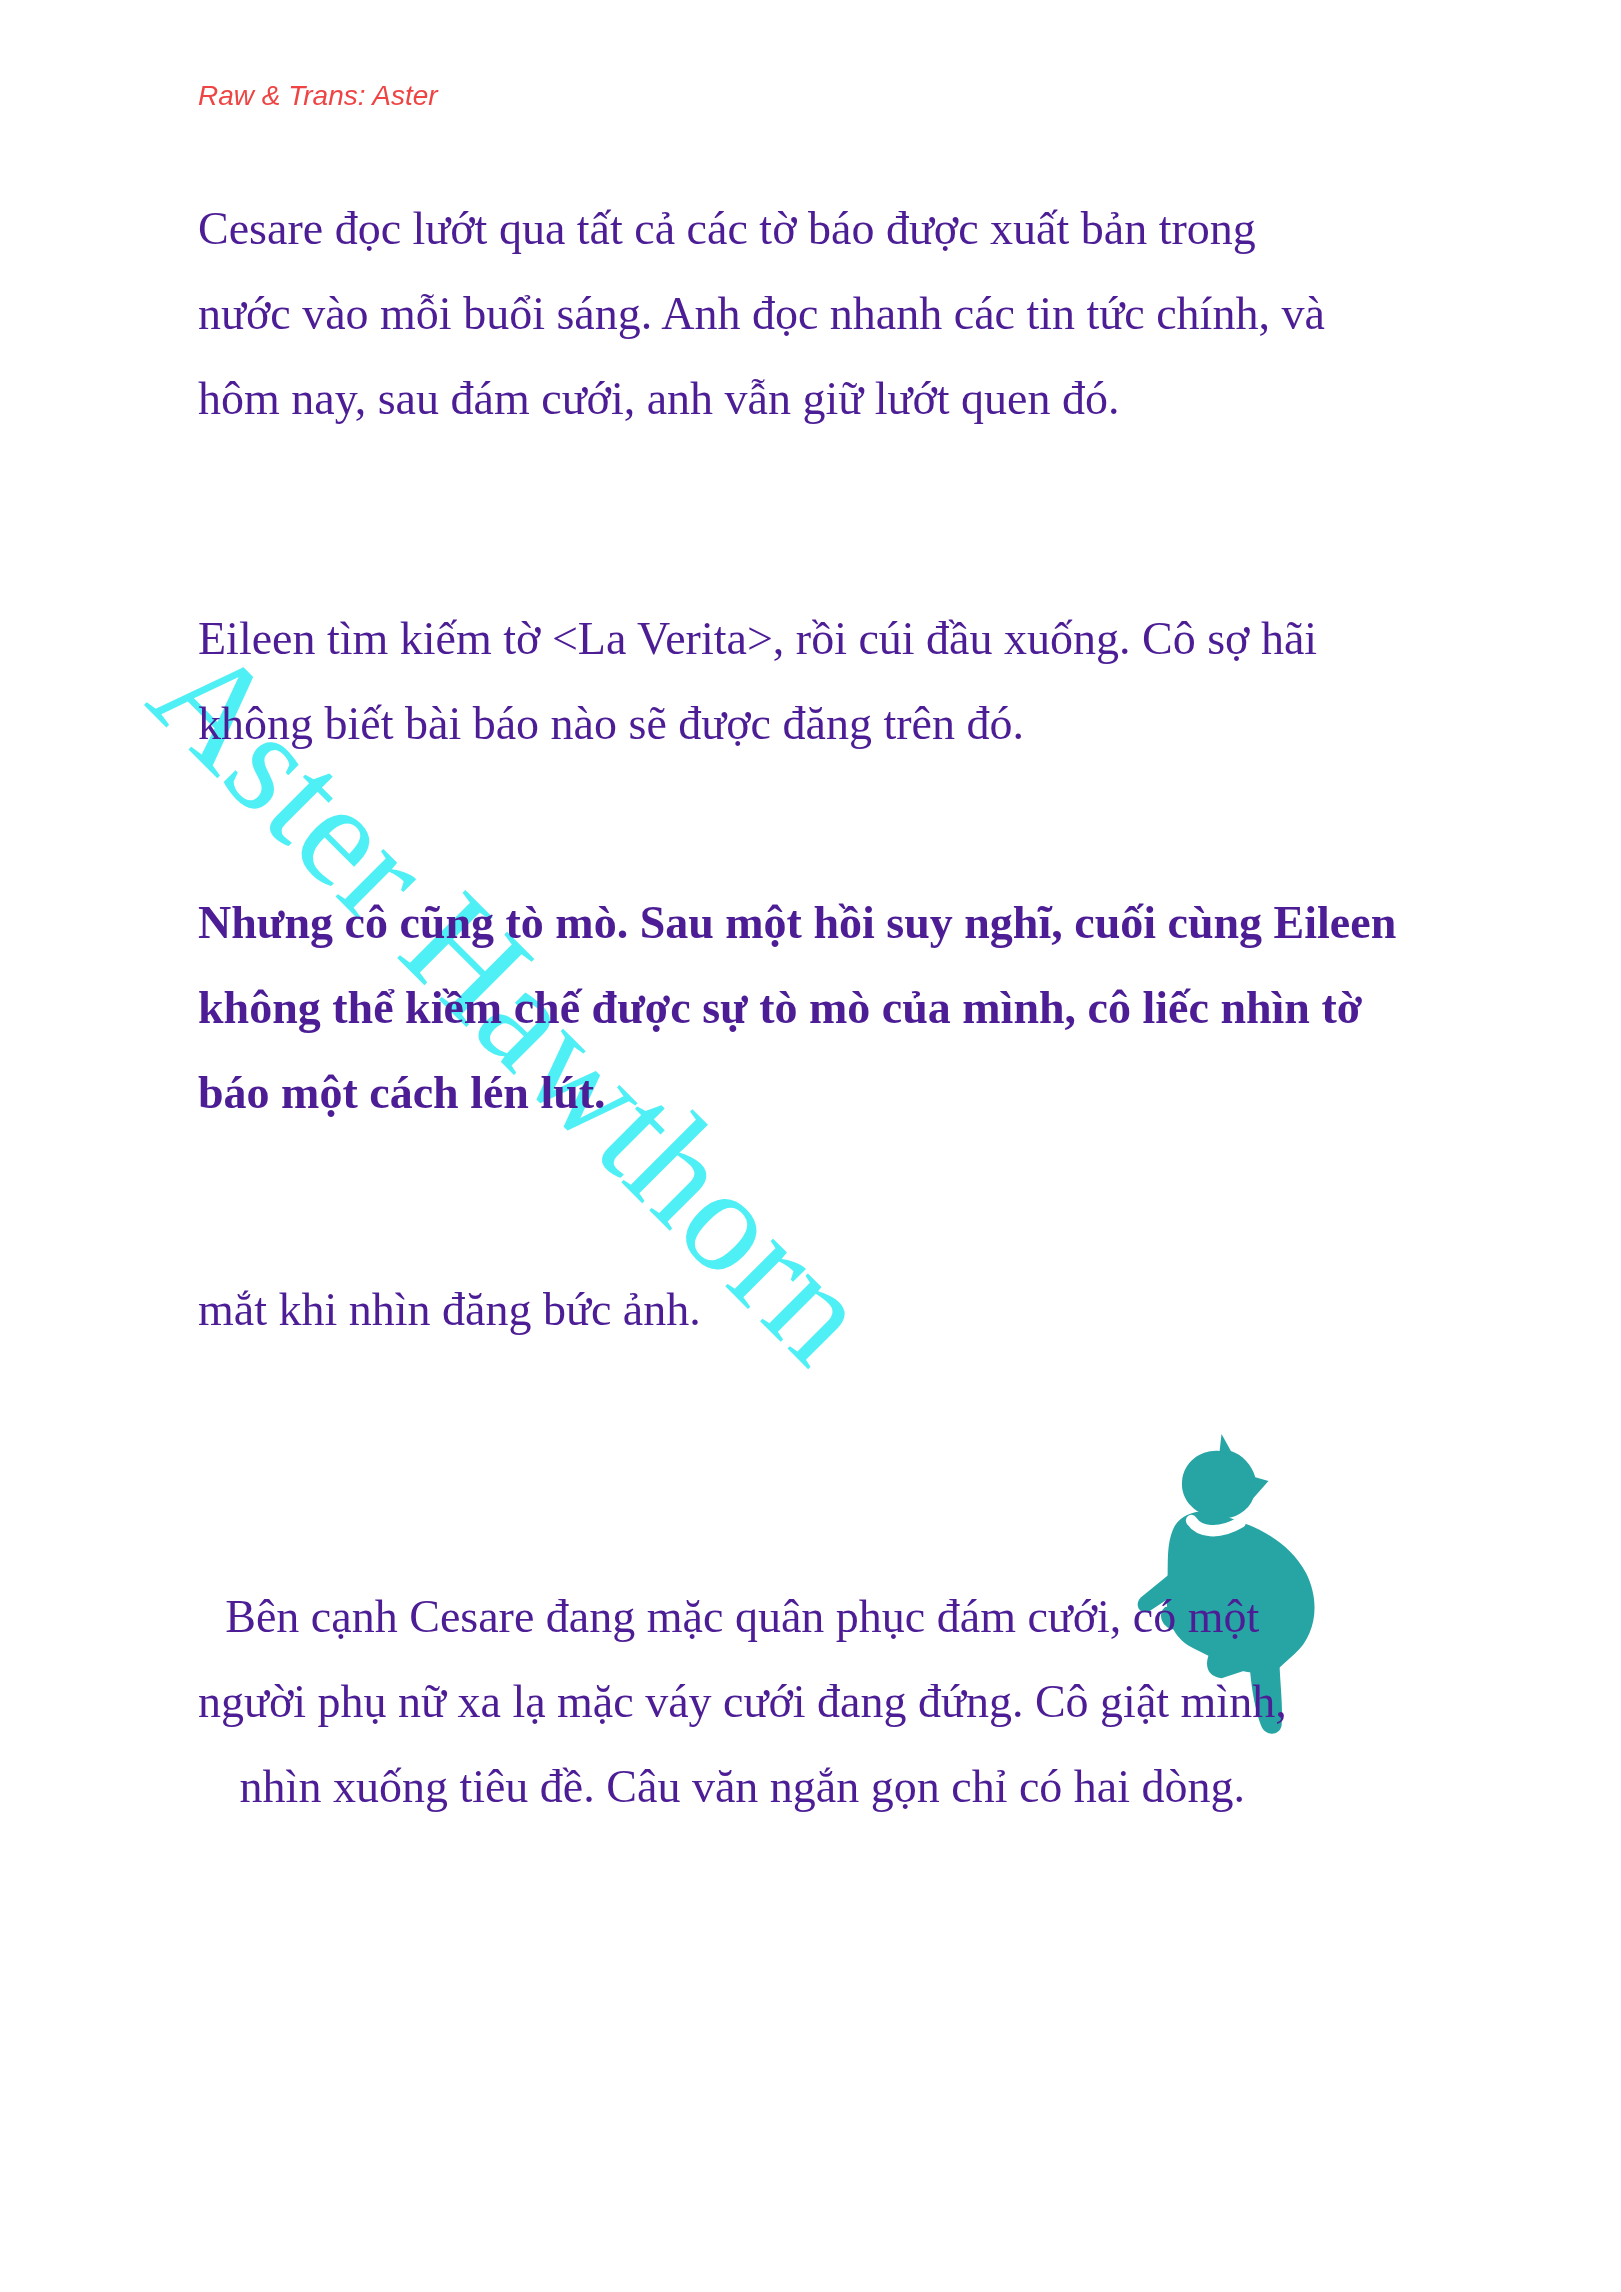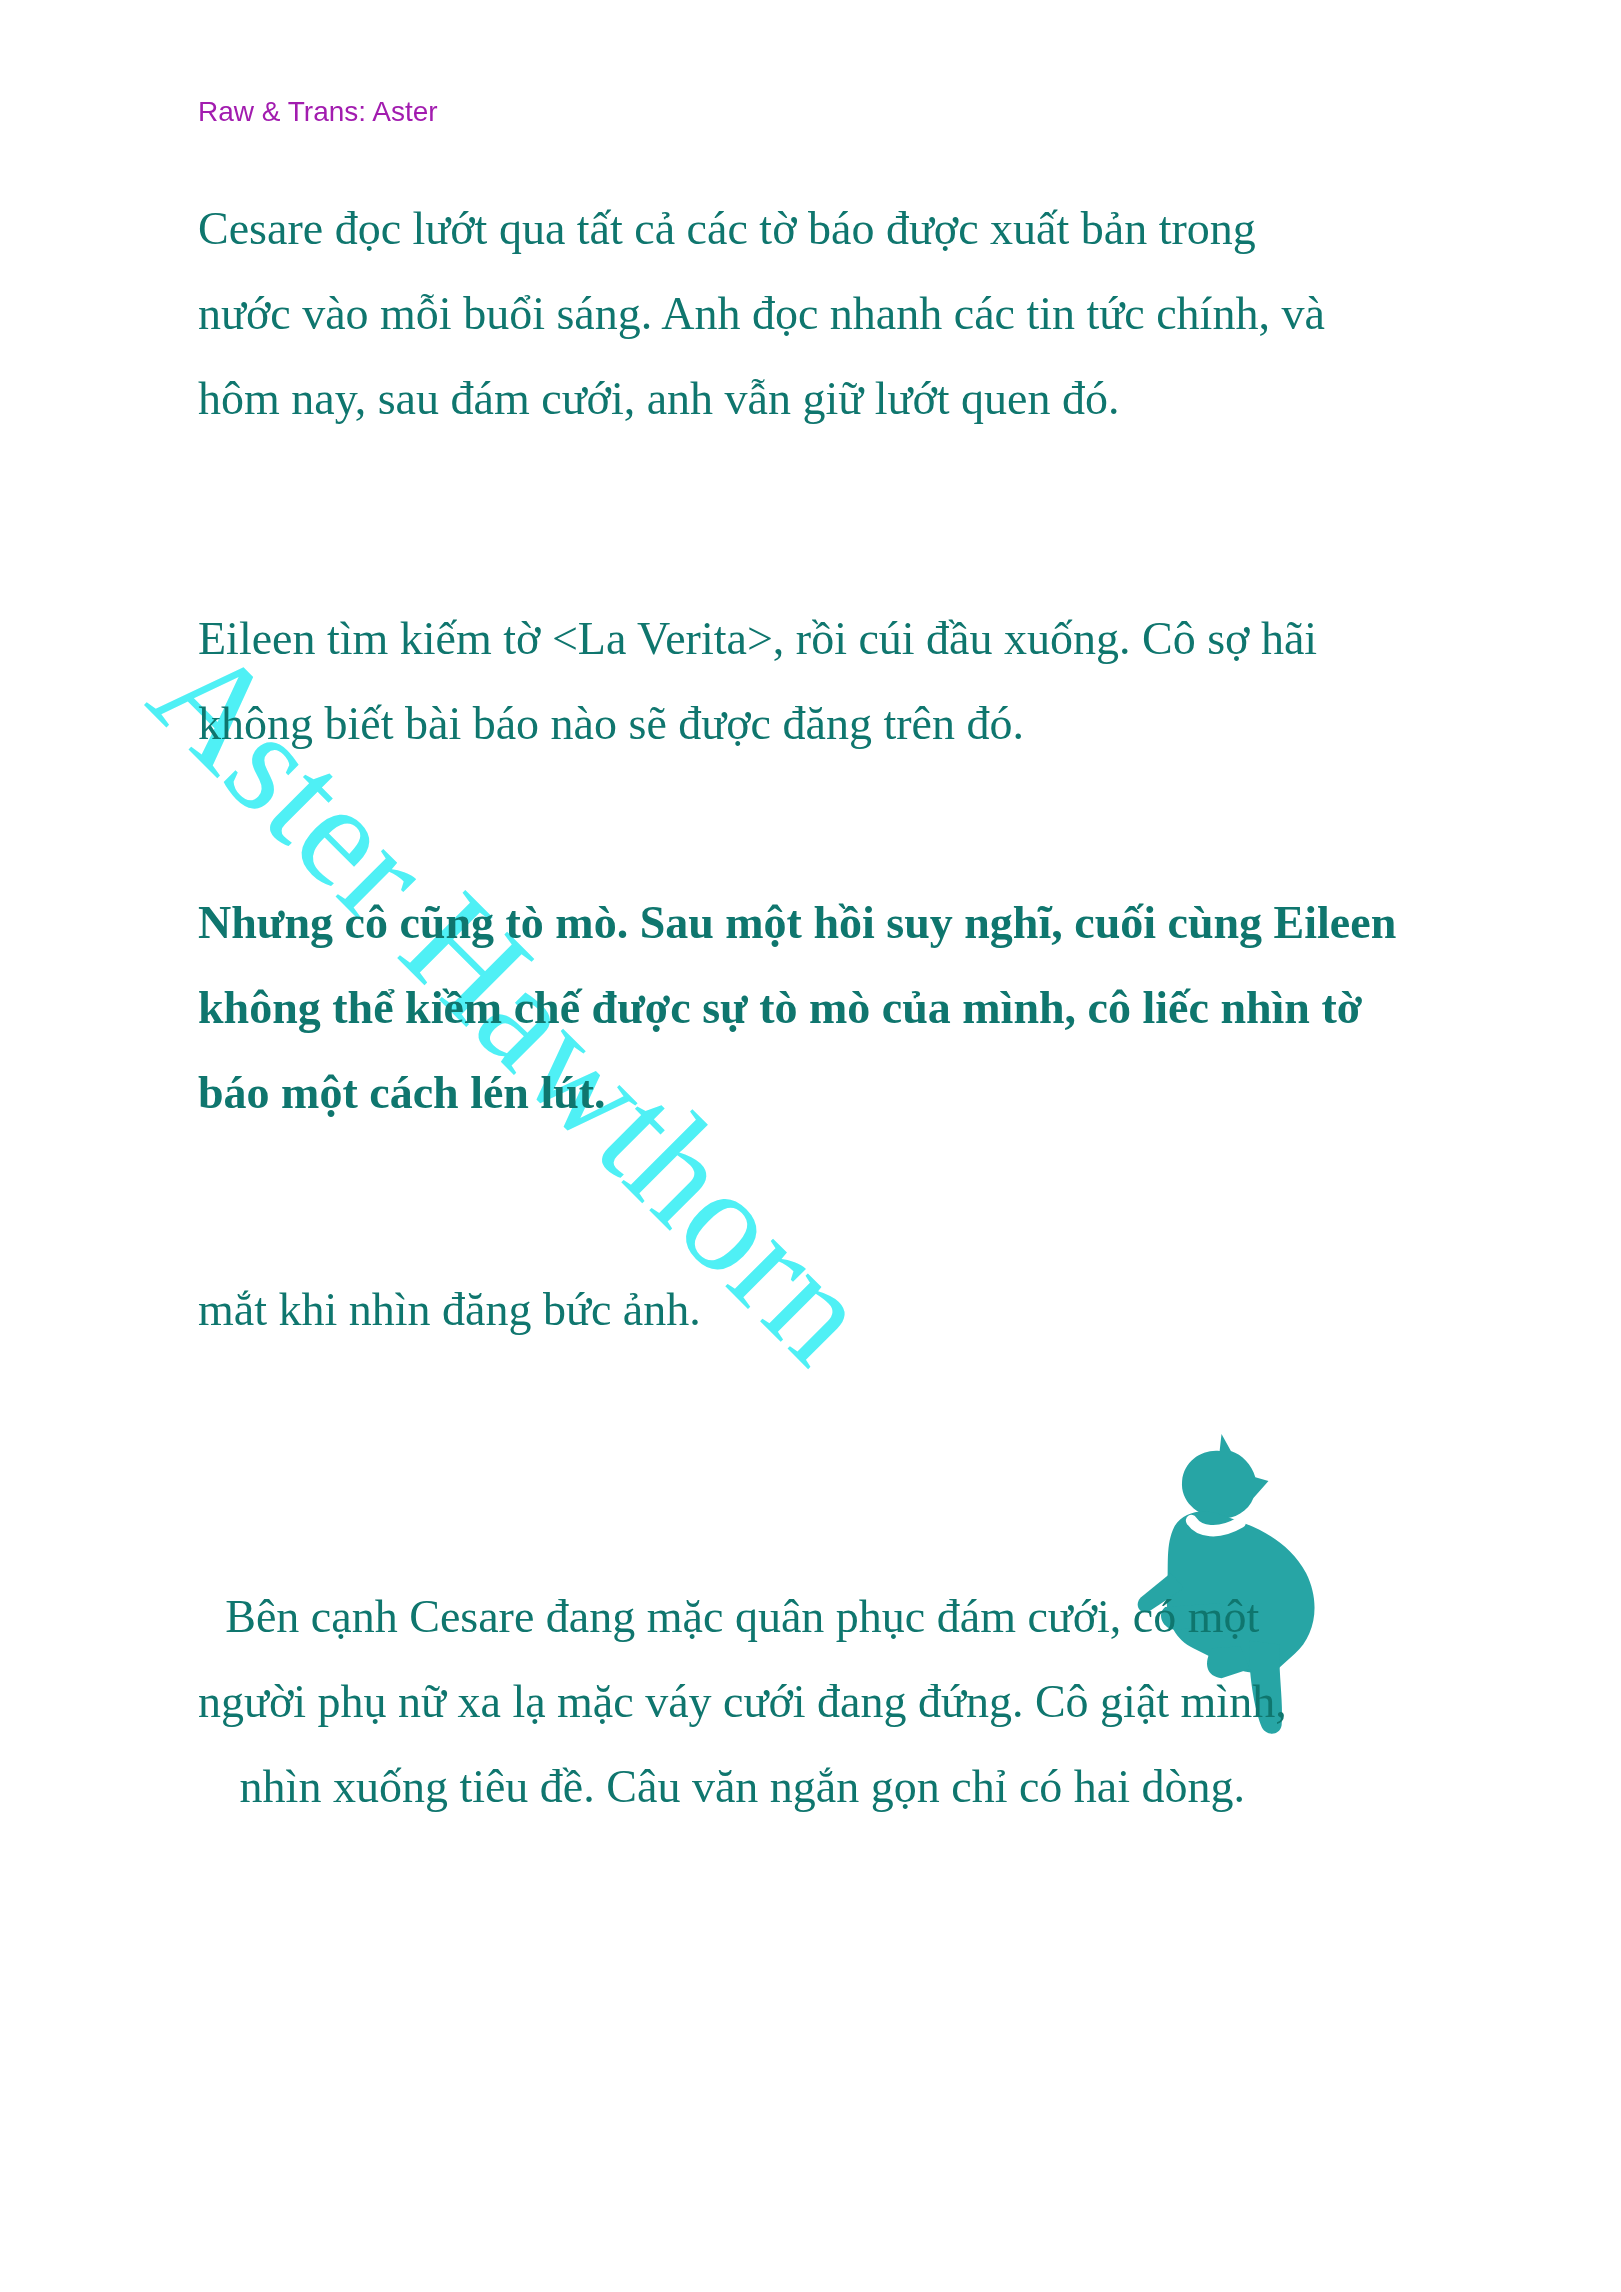--- a/index.html
+++ b/index.html
@@ -15,34 +15,35 @@
     }
     .page {
       position: absolute;
       left: 0; top: 0;
       width: 1621px; height: 2293px;
       background: #ffffff;
     }
     .header {
       position: absolute;
       left: 198px;
-      top: 96px;
+      top: 80px;
       font-family: "Liberation Sans", sans-serif;
       font-size: 28px;
-      color: #a21caf;
+      color: #ef4444;
       white-space: nowrap;
+      font-style: italic;
     }
     .para {
       position: absolute;
       left: 198px;
       margin: 0;
       font-family: "Liberation Serif", serif;
       font-size: 46px;
       line-height: 85px;
-      color: #0f766e;
+      color: #4c1d95;
       white-space: nowrap;
       z-index: 2;
     }
     .para .line { display: block; }
     #p1 { top: 186px; }
     #p2 { top: 596px; }
     #p3 { top: 880px; font-weight: bold; }
     #p4 { top: 1267px; }
     #p5 { top: 1574px; text-align: center; }
 

